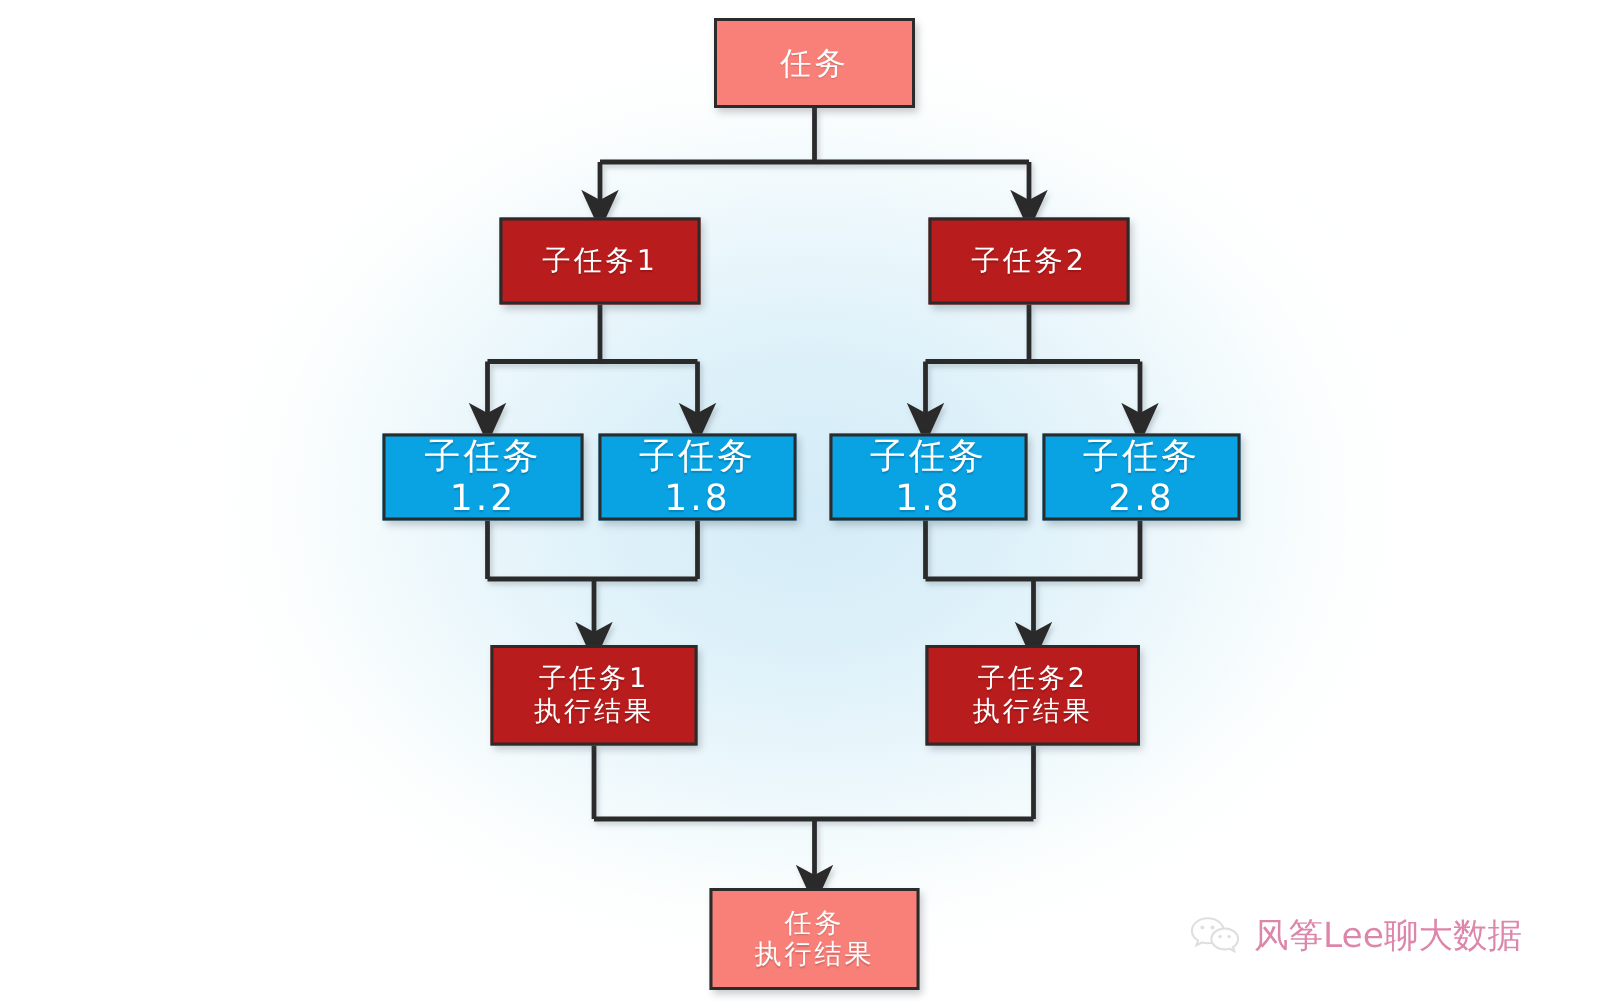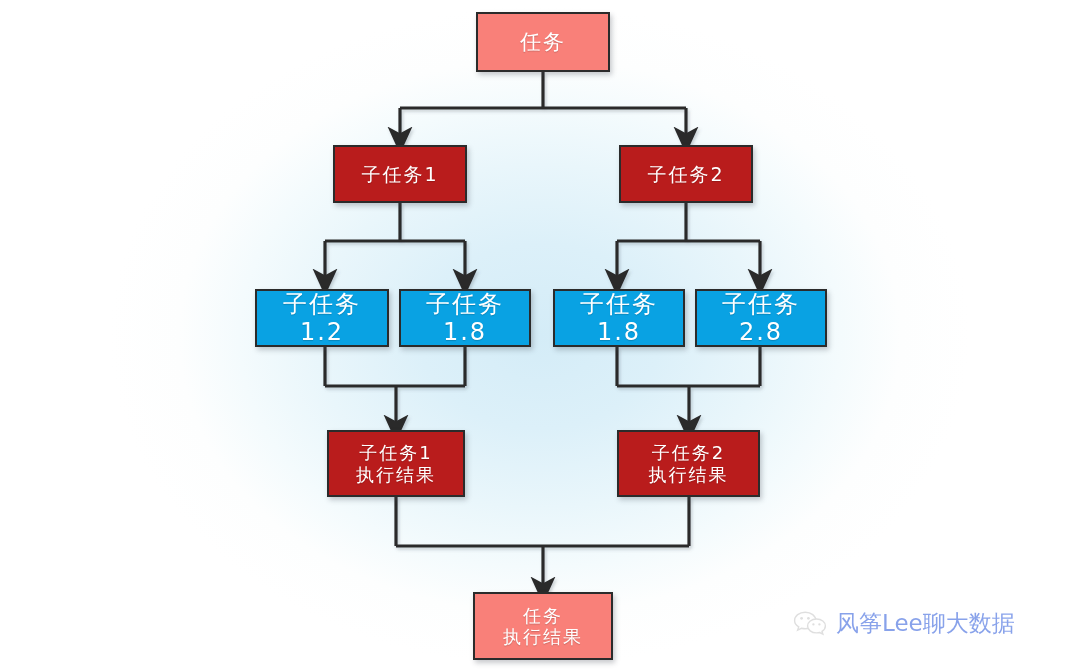--- a/index.html
+++ b/index.html
@@ -75,21 +75,21 @@
     left: 793px;
     top: 608px;
     display: flex;
     align-items: center;
     gap: 9px;
     opacity: 0.52;
     user-select: none;
   }
   #watermark .wm-text {
     font-size: 23px;
-    color: #1d4ed8;
+    color: #be185d;
     letter-spacing: 0px;
     white-space: nowrap;
     font-family: "DejaVu Sans", "Liberation Sans", sans-serif;
   }
   #watermark .wm-logo { line-height: 0; }
 </style>
 </head>
 <body>
 
 <div id="canvas">

